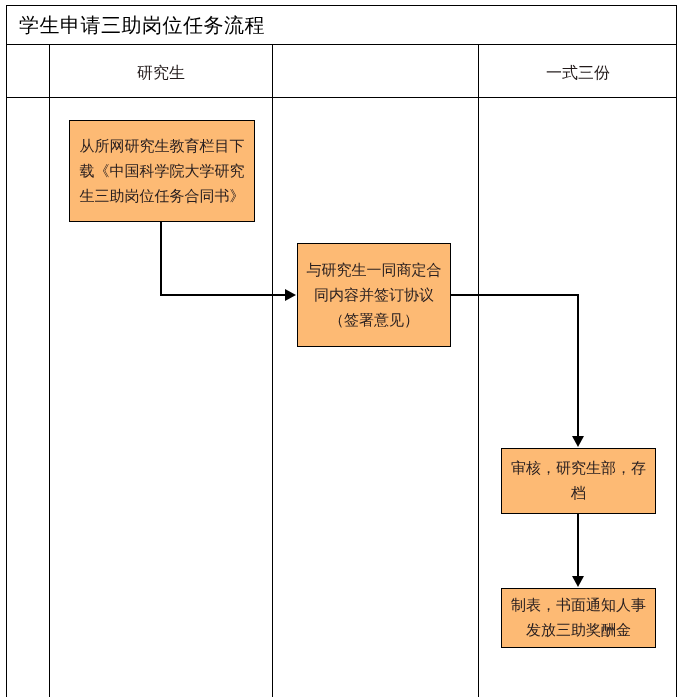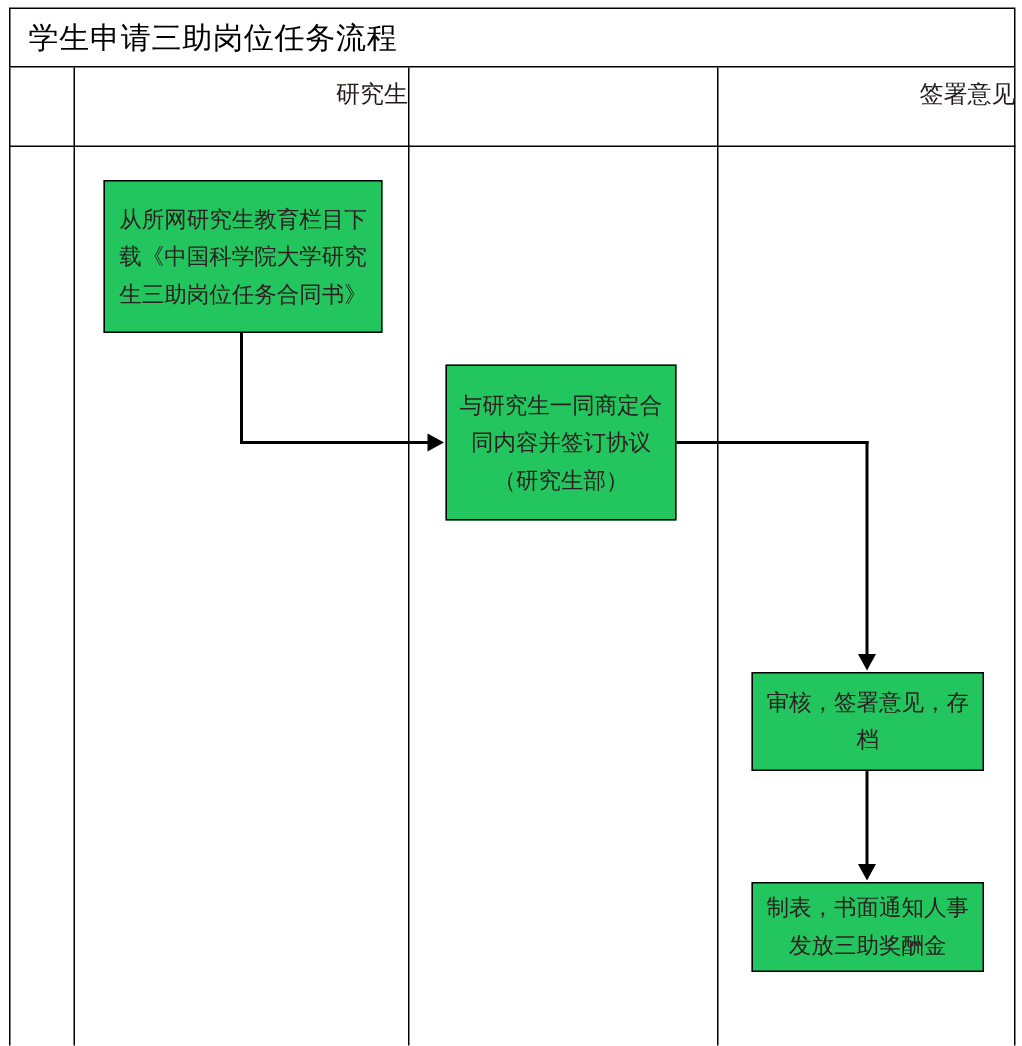--- a/index.html
+++ b/index.html
@@ -80,38 +80,38 @@
     left: 6px;
     top: 97px;
     width: 671px;
     height: 1px;
     background: #000;
   }
 
   
   .col-head {
     position: absolute;
-    top: 51px;
+    top: 61px;
     height: 24px;
     line-height: 24px;
-    text-align: right;
+    text-align: center;
     font-size: 16px;
     font-family: "DejaVu Serif", "Liberation Serif", serif;
     color: #221a1a;
   }
   #head-student  { left: 50px;  width: 222px; }
   #head-advisor  { left: 273px; width: 205px; }
   #head-office   { left: 479px; width: 198px; }
 
   
   .pbox {
     position: absolute;
     box-sizing: border-box;
     border: 1px solid #000;
-    background: #22c55e;
+    background: #fdba74;
     display: flex;
     align-items: center;
     justify-content: center;
     text-align: center;
     font-size: 15px;
     line-height: 25px;
     font-family: "DejaVu Serif", "Liberation Serif", serif;
     color: #2a2020;
     padding: 2px 6px;
   }
@@ -171,32 +171,32 @@
     <div id="title-text">学生申请三助岗位任务流程</div>
   </div>
 
   <div id="body-frame" class="frame"></div>
   <div id="vdiv-1" class="vdiv"></div>
   <div id="vdiv-2" class="vdiv"></div>
   <div id="vdiv-3" class="vdiv"></div>
   <div id="hdr-rule"></div>
 
   <div id="head-student" class="col-head">研究生</div>
-  <div id="head-office" class="col-head">签署意见</div>
+  <div id="head-office" class="col-head">一式三份</div>
 
   <div id="box-download" class="pbox">
     <span>从所网研究生教育栏目下载《中国科学院大学研究生三助岗位任务合同书》</span>
   </div>
 
   <div id="box-sign" class="pbox">
-    <span>与研究生一同商定合同内容并签订协议（研究生部）</span>
+    <span>与研究生一同商定合同内容并签订协议（签署意见）</span>
   </div>
 
   <div id="box-review" class="pbox">
-    <span>审核，签署意见，存档</span>
+    <span>审核，研究生部，存档</span>
   </div>
 
   <div id="box-payout" class="pbox">
     <span>制表，书面通知人事发放三助奖酬金</span>
   </div>
 
   <div id="c1-v" class="line-v"></div>
   <div id="c1-h" class="line-h"></div>
   <div id="c1-ar" class="arrow-right"></div>
 

